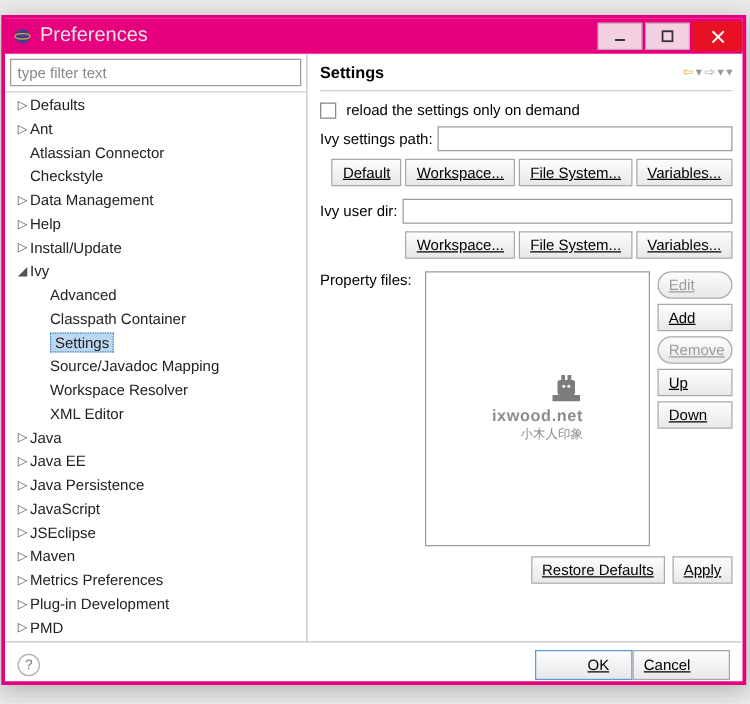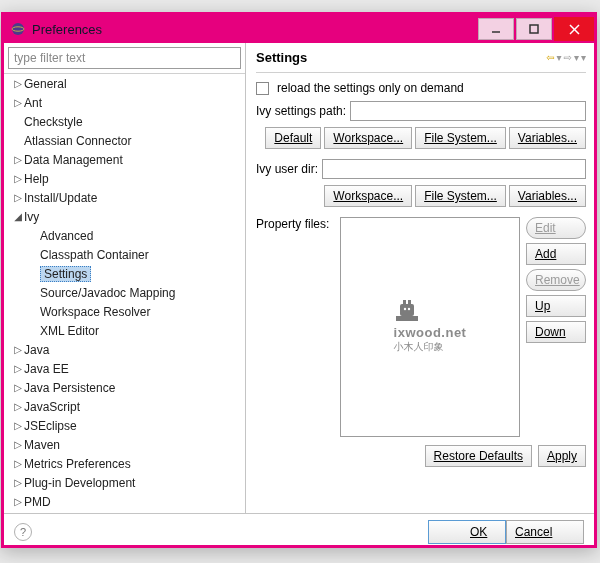--- a/index.html
+++ b/index.html
@@ -5,21 +5,21 @@
   * { box-sizing: border-box; font-family: "Segoe UI", Tahoma, sans-serif; font-size: 12px; }
   body { margin: 0; background: #f0f0f0; }
   .wrap { width: 600px; height: 563px; position: relative; background: #eaeaea; }
   .dialog {
     position: absolute; left: 1px; top: 12px; width: 596px; height: 536px;
     border: 3px solid #e6007e; background: #fff;
     box-shadow: 0 4px 18px rgba(0,0,0,0.25);
   }
   .titlebar { height: 28px; background: #e6007e; color: #000; display: flex; align-items: center; }
   .titlebar .icon { width: 28px; display: flex; align-items: center; justify-content: center; }
-  .titlebar .title { flex: 1; color: #0f172a; font-size: 13px; }
+  .titlebar .title { flex: 1; color: #e5e5e5; font-size: 16px; }
   .winbtn { width: 36px; height: 22px; margin-right: 2px; display: flex; align-items: center; justify-content: center; border: 1px solid rgba(0,0,0,0.2); background: #f3d1e3; }
   .winbtn.close { background: #e81123; color: #fff; border: none; width: 40px; height: 24px; margin-right: 0; }
   .body { display: flex; height: 470px; }
   .left { width: 250px; border-right: 1px solid #c4c4c4; display: flex; flex-direction: column; }
   .filter { margin: 4px; border: 1px solid #9c9c9c; padding: 3px 5px; color: #888; background: #fff; }
   .tree { flex: 1; overflow-y: auto; overflow-x: hidden; border-top: 1px solid #d0d0d0; position: relative; }
   .tree::-webkit-scrollbar { width: 14px; }
   .tree::-webkit-scrollbar-track { background: #eee; border-left: 1px solid #ddd; }
   .tree::-webkit-scrollbar-thumb { background: #c4c4c4; border: 1px solid #aaa; }
   .tree-item { display: flex; align-items: center; height: 19px; padding-left: 8px; color: #222; cursor: default; white-space: nowrap; }
@@ -42,21 +42,21 @@
   .chk { width: 13px; height: 13px; border: 1px solid #888; background: #fff; margin-right: 4px; }
   .proparea { display: flex; gap: 6px; }
   .proparea .list { border: 1px solid #9c9c9c; background: #fff; width: 180px; height: 220px; position: relative; display: flex; align-items: center; justify-content: center; }
   .proparea .sidebtns { display: flex; flex-direction: column; gap: 4px; width: 60px; }
   .proparea .sidebtns .btn { width: 60px; }
   .footerbtns { display: flex; gap: 6px; justify-content: flex-end; margin-top: 8px; }
   .dlgfooter { border-top: 1px solid #c4c4c4; height: 36px; display: flex; align-items: center; padding: 0 10px; }
   .help { width: 18px; height: 18px; border: 1px solid #b0b0b0; border-radius: 50%; color: #777; display: flex; align-items: center; justify-content: center; font-size: 11px; }
   .dlgfooter .spacer { flex: 1; }
   .dlgfooter .btn { min-width: 78px; padding: 4px 8px; }
-  .watermark { opacity: 0.85; text-align: left; color: #777; }
+  .watermark { opacity: 0.85; text-align: right; color: #777; }
   .watermark .logo { font-weight: bold; font-size: 13px; letter-spacing: 0.5px; }
   .watermark .sub { font-size: 10px; }
 </style>
 </head>
 <body>
 
 <div class="wrap">
   <div class="dialog">
     <div class="titlebar">
       <div class="icon">
@@ -83,33 +83,33 @@
           </svg>
         </div>
     </div>
 
     <div class="body">
       <div class="left">
         <div class="filter">type filter text</div>
         <div class="tree" id="tree">
             <div class="tree-item">
               <span class="tw">▷</span>
-              <span class="lbl">General</span>
+              <span class="lbl">Defaults</span>
             </div>
             <div class="tree-item">
               <span class="tw">▷</span>
               <span class="lbl">Ant</span>
+            </div>
+            <div class="tree-item">
+              <span class="tw"></span>
+              <span class="lbl">Atlassian Connector</span>
             </div>
             <div class="tree-item">
               <span class="tw"></span>
               <span class="lbl">Checkstyle</span>
-            </div>
-            <div class="tree-item">
-              <span class="tw"></span>
-              <span class="lbl">Atlassian Connector</span>
             </div>
             <div class="tree-item">
               <span class="tw">▷</span>
               <span class="lbl">Data Management</span>
             </div>
             <div class="tree-item">
               <span class="tw">▷</span>
               <span class="lbl">Help</span>
             </div>
             <div class="tree-item">

